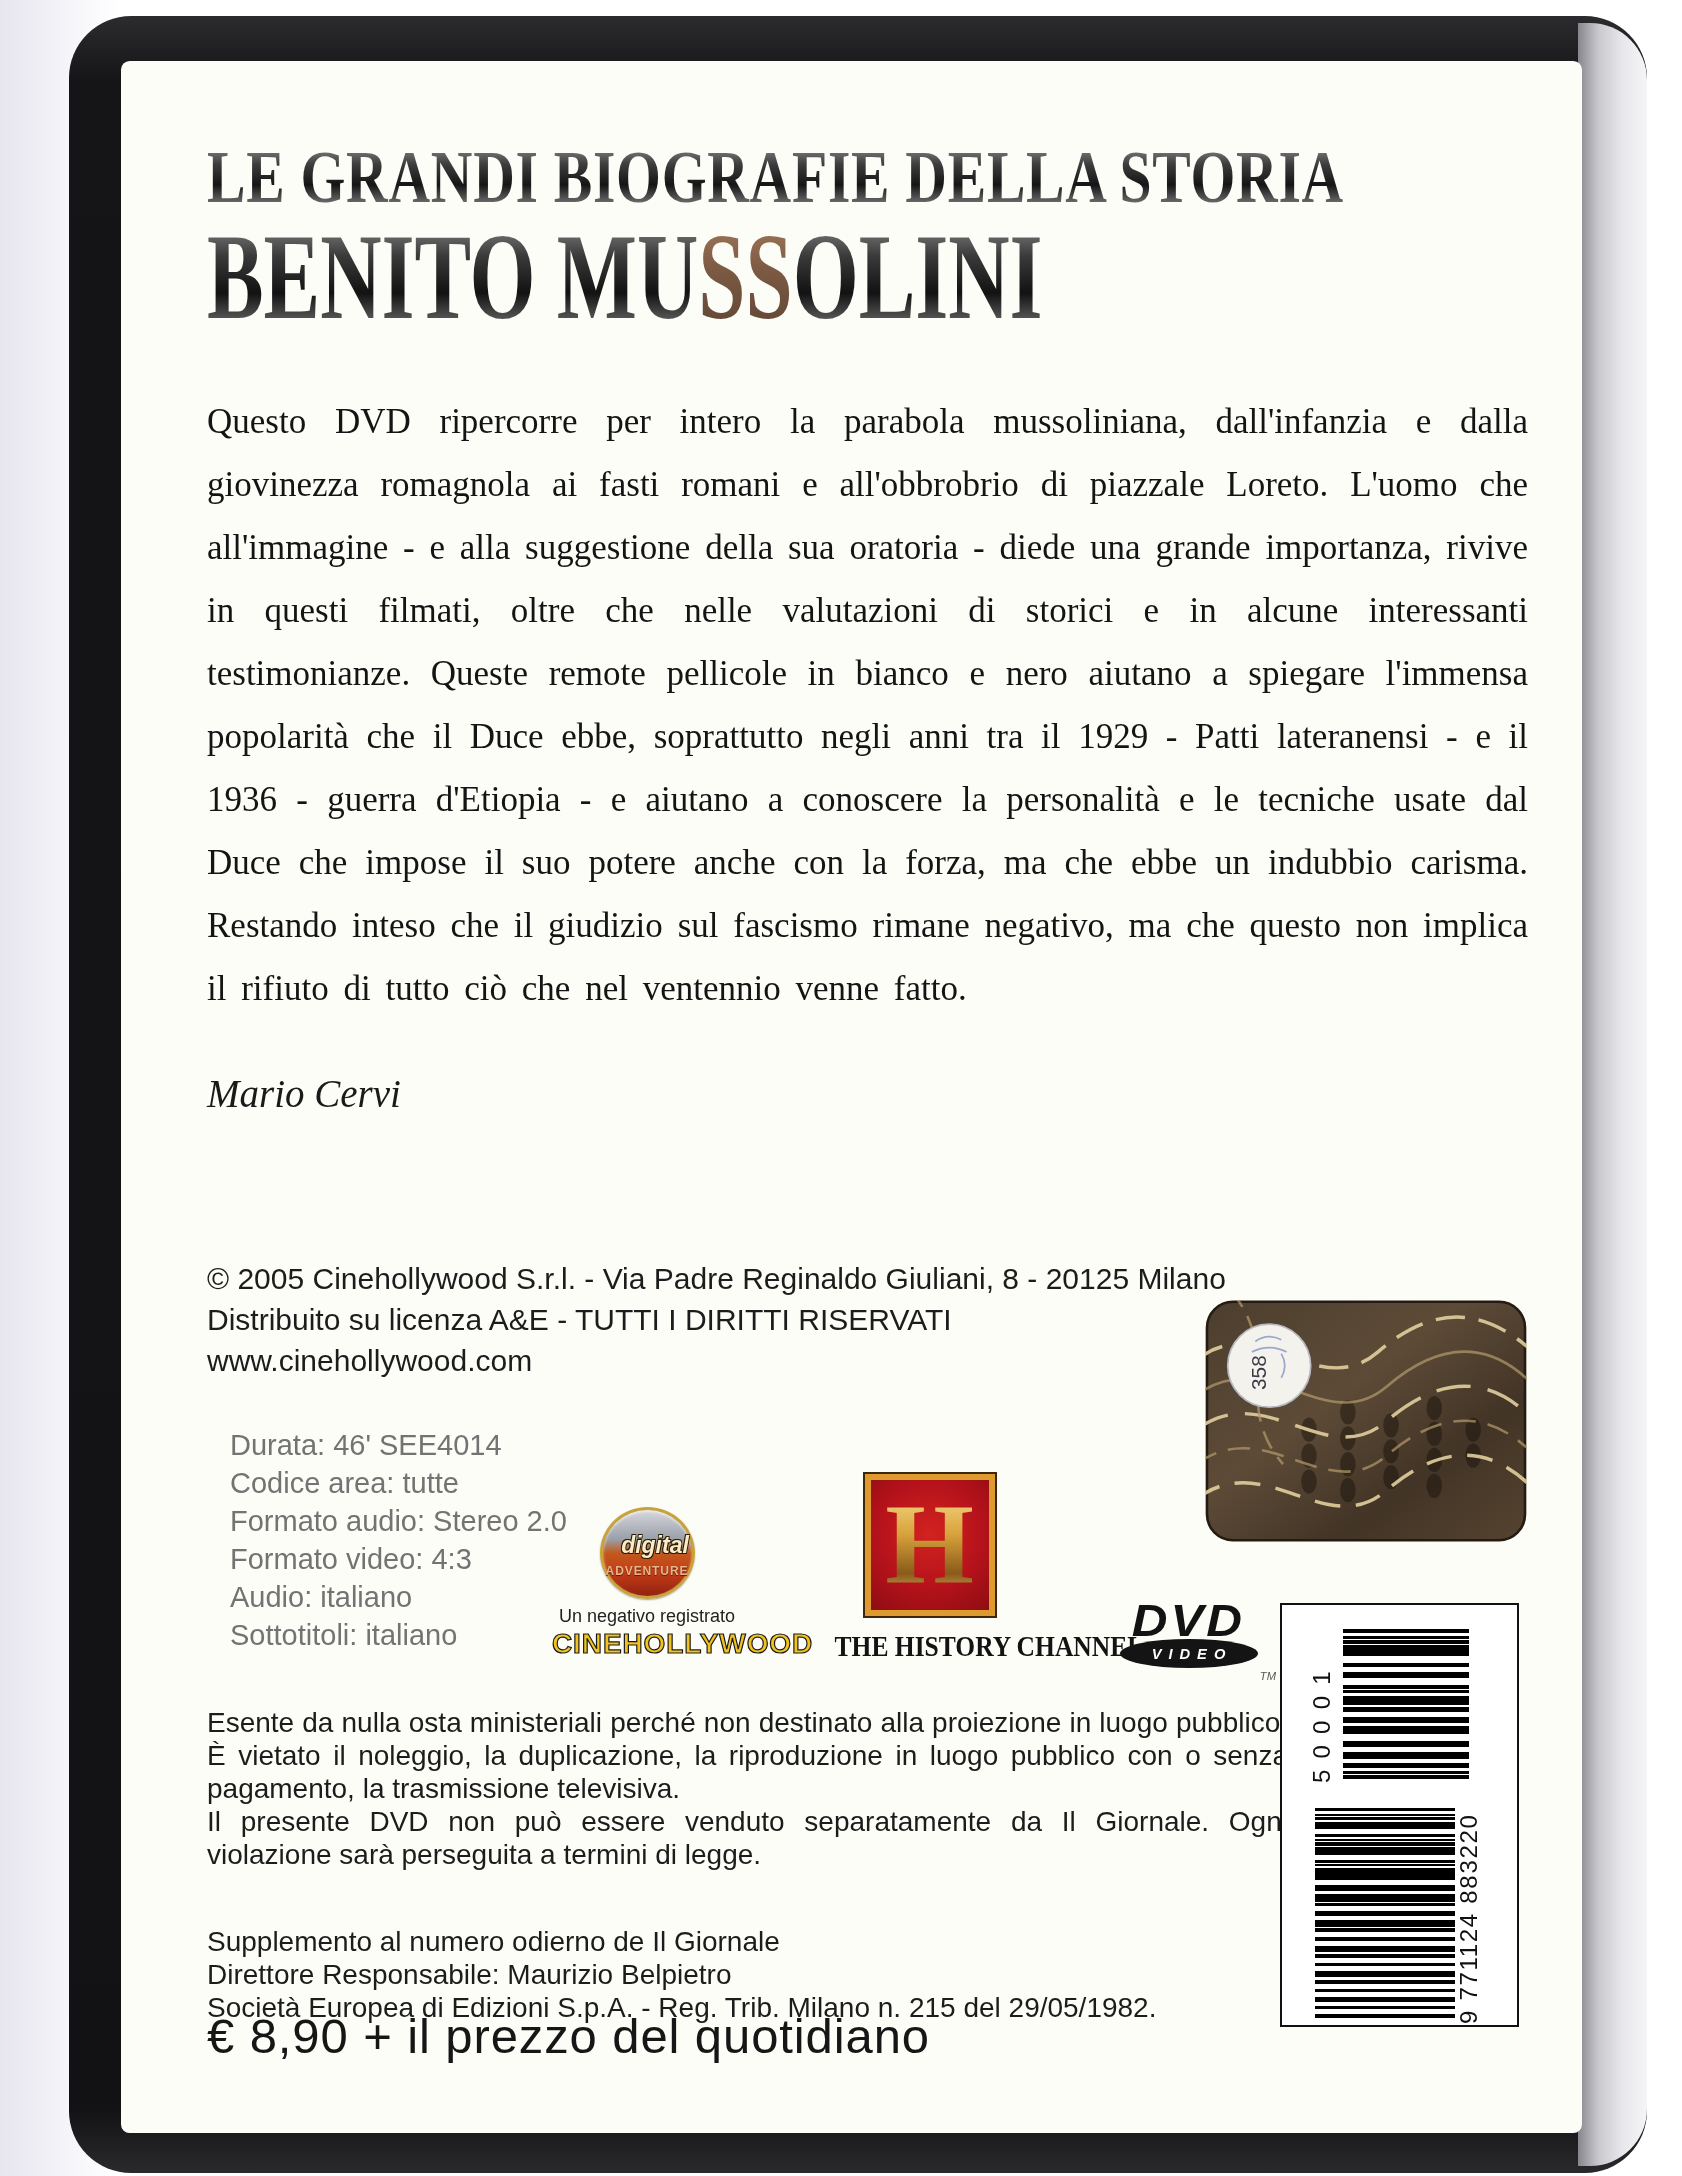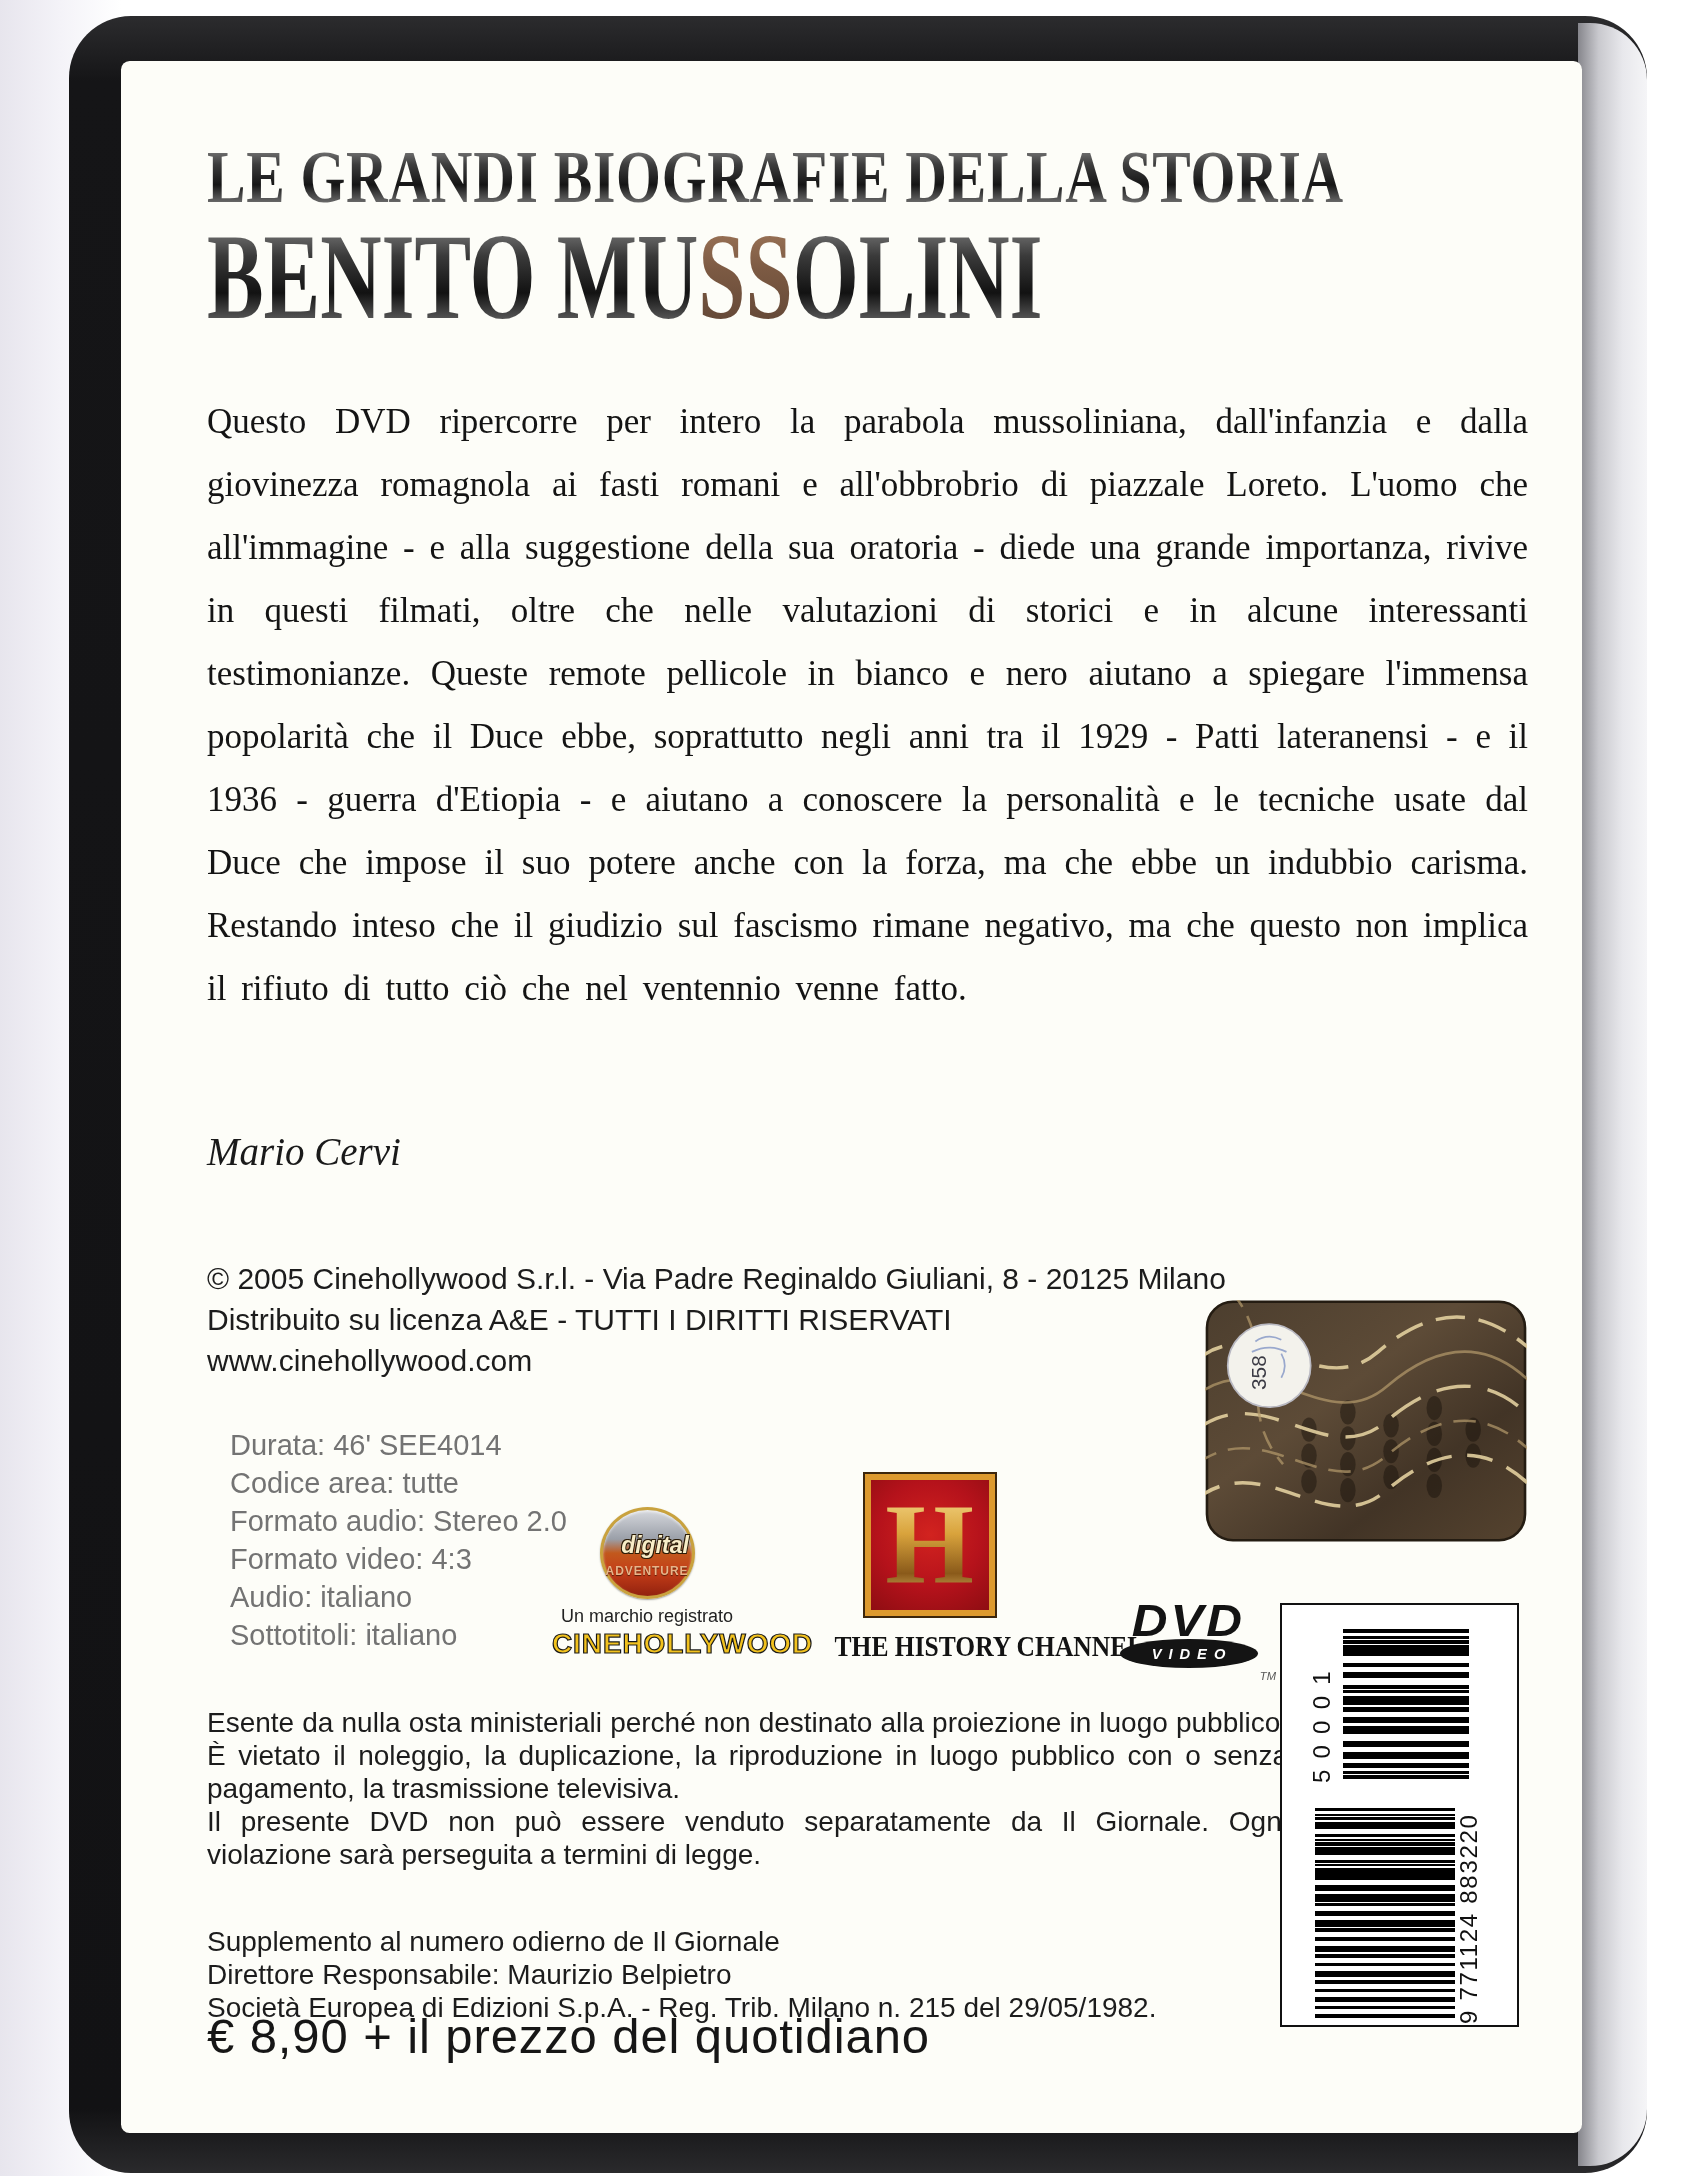--- a/index.html
+++ b/index.html
@@ -47,21 +47,21 @@
     background:linear-gradient(180deg,#a97f60 0%,#7c5a43 45%,#5a4132 100%);
     -webkit-background-clip:text;background-clip:text;color:transparent;
   }
   
   .description{
     position:absolute;left:86px;top:329px;width:1321px;
     font-family:"Liberation Serif",serif;font-size:35px;line-height:63px;color:#141414;
     text-align:justify;word-spacing:6px;
   }
   .author{
-    position:absolute;left:86px;top:1068px;
+    position:absolute;left:86px;top:1010px;
     font-family:"Liberation Serif",serif;font-style:italic;font-size:39px;color:#1a1a1a;
   }
   
   .publisher{position:absolute;left:86px;top:1197px;font-size:30px;line-height:41px;color:#1c1c1c;}
   .specs{position:absolute;left:86px;top:1365px;font-size:29px;line-height:38px;color:#737373;margin-left:23px;}
   .legal{position:absolute;left:86px;top:1645px;width:1081px;font-size:28px;line-height:33px;color:#1c1c1c;text-align:justify;}
   .legal p{margin:0;}
   .imprint{position:absolute;left:86px;top:1864px;font-size:28px;line-height:33px;color:#1c1c1c;}
   .price{position:absolute;left:86px;top:1947px;font-size:49px;color:#161616;letter-spacing:0.9px;}
   
@@ -173,21 +173,21 @@
       <div>Formato video: 4:3</div>
       <div>Audio: italiano</div>
       <div>Sottotitoli: italiano</div>
     </div>
 
     <div class="badge-wrap">
       <div class="badge">
         <div class="digital">digital</div>
         <div class="adventure">ADVENTURE</div>
       </div>
-      <div class="marchio">Un marchio registrato</div>
+      <div class="marchio">Un negativo registrato</div>
       <div class="cine">CINEHOLLYWOOD</div>
     </div>
 
     <div class="history-wrap">
       <div class="history-square">
         <span class="history-h">H</span>
       </div>
       <div class="history-label">THE HISTORY CHANNEL.</div>
     </div>
 

